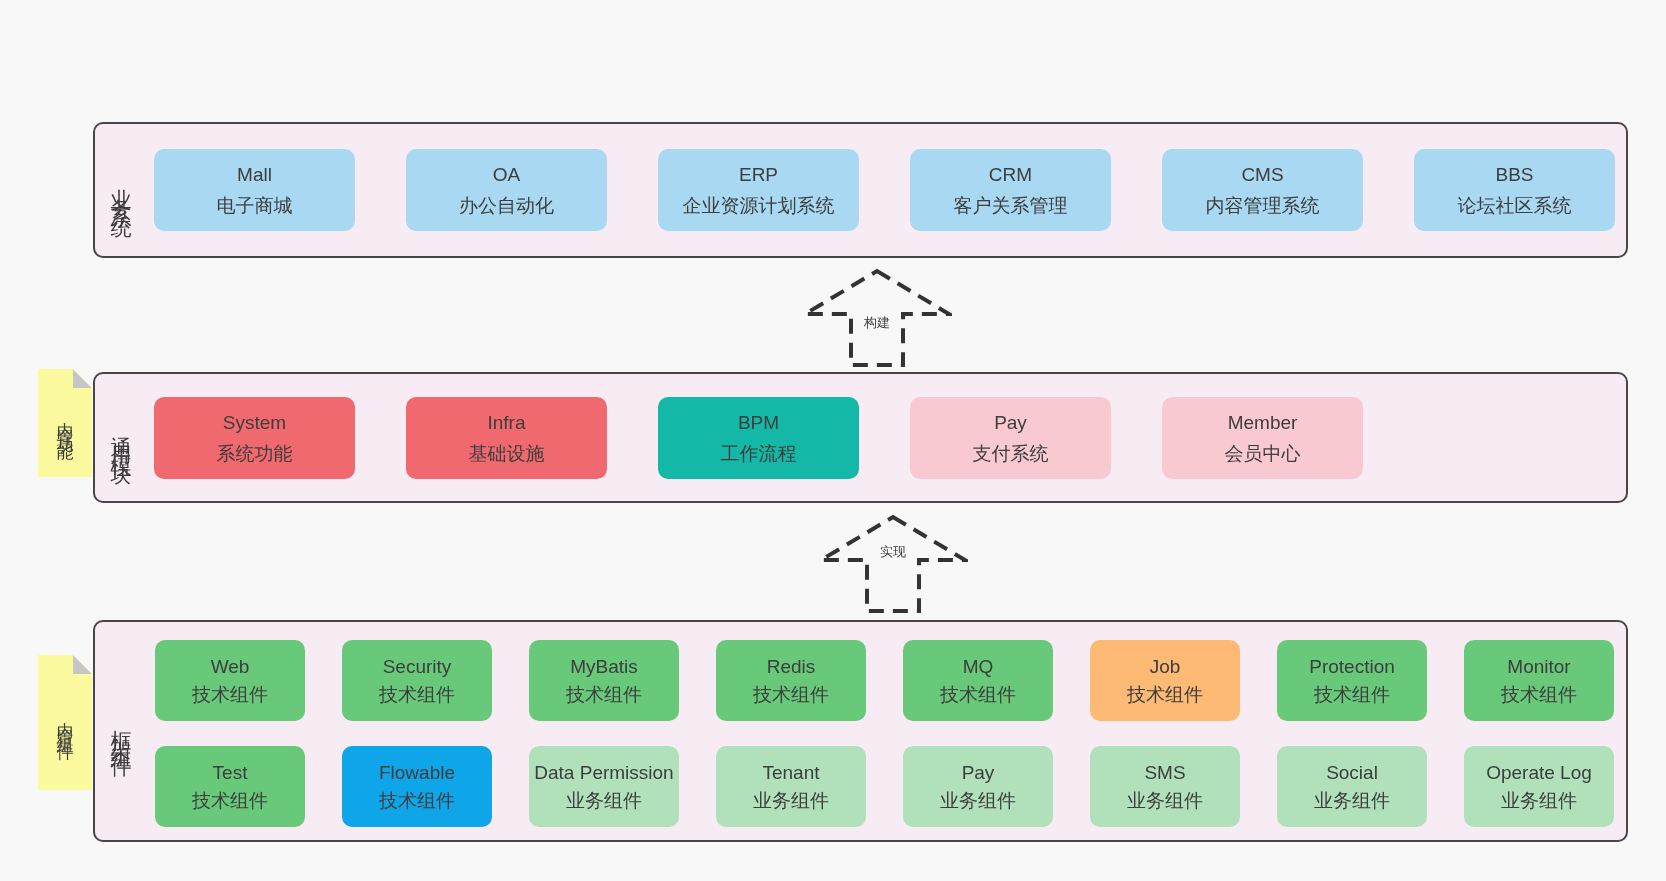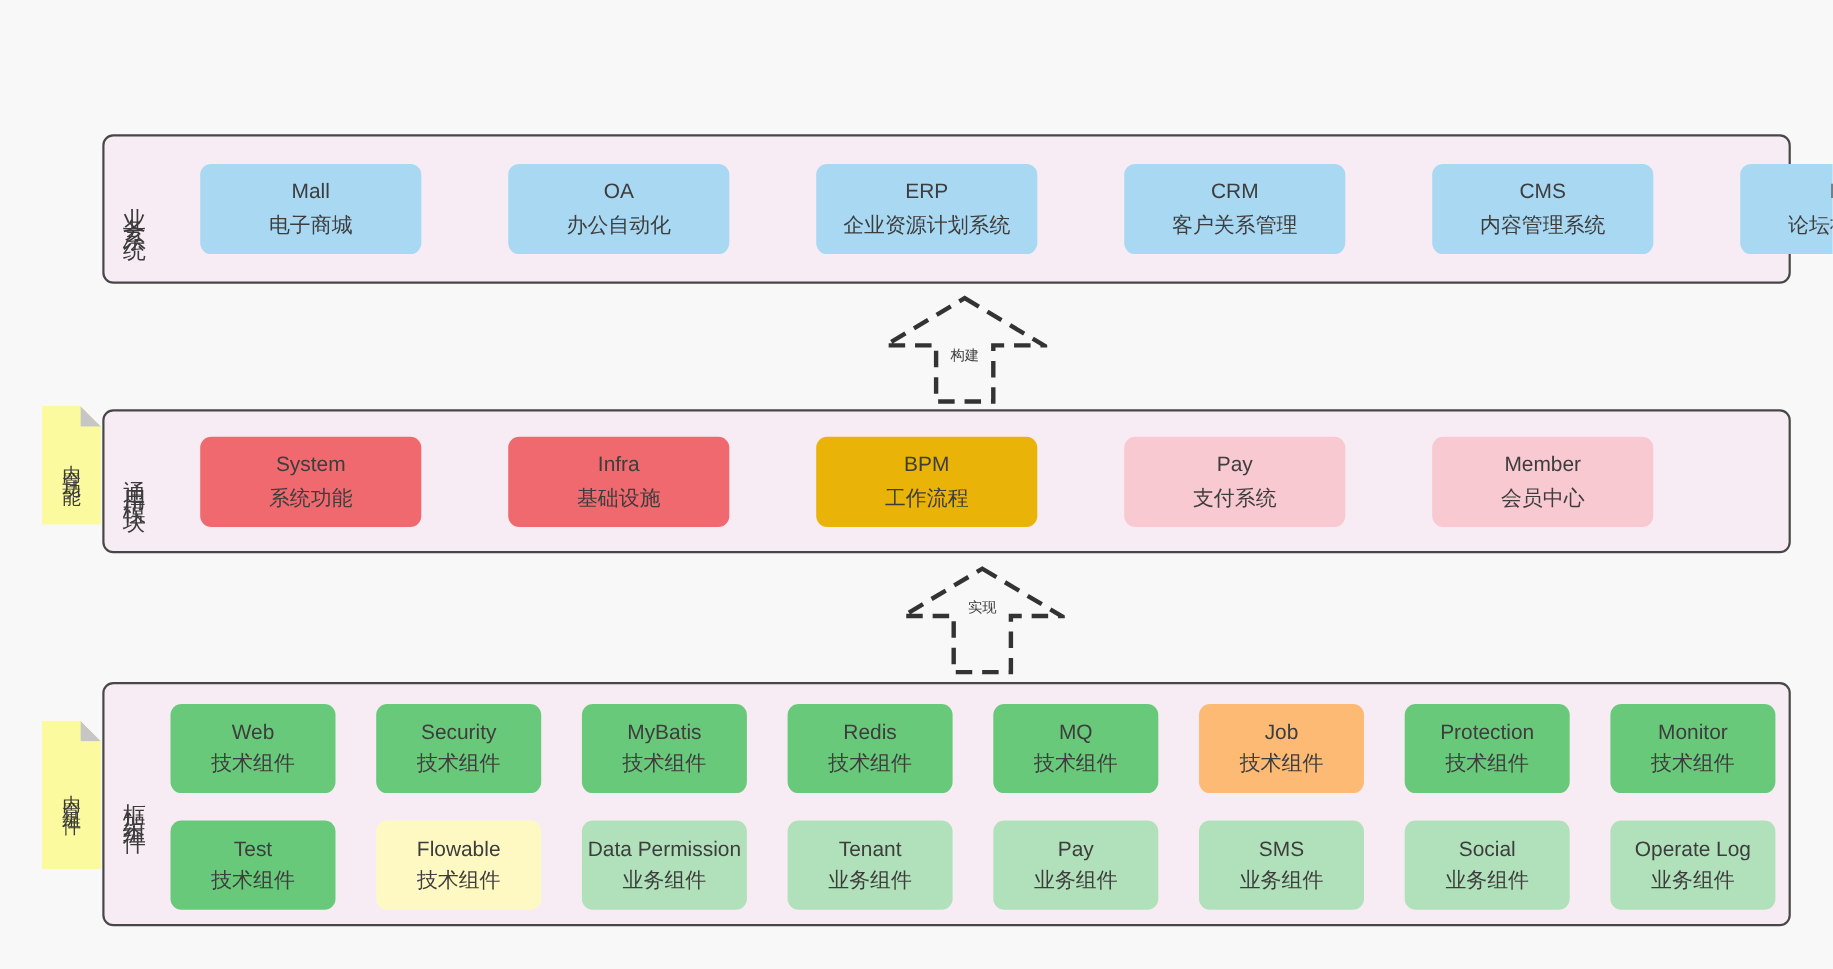--- a/index.html
+++ b/index.html
@@ -20,21 +20,21 @@
   .layer-label {
     position:absolute; left:12px; top:50%; transform:translateY(-50%);
     writing-mode:vertical-rl; text-orientation:upright;
     font-size:21px; letter-spacing:9px; color:#3b3b3b; white-space:nowrap;
   }
 
   .boxes {
     position:absolute; left:59px; top:0; height:100%;
     display:flex; align-items:center; gap:51px;
   }
-  .boxes .box { width:201px; height:82px; line-height:31px;margin-left:28px; }
+  .boxes .box { width:201px; height:82px; line-height:31px; }
 
   .boxes-grid {
     position:absolute; left:60px; top:18px;
     display:flex; flex-direction:column; gap:25px;
   }
   .box-row { display:flex; gap:37px; }
   .box-row .box { width:150px; height:81px; line-height:28px; }
 
   .box {
     border-radius:10px; display:flex; flex-direction:column;
@@ -121,21 +121,21 @@
   <div class="layer-label">通用模块</div>
   <div class="boxes" id="boxes-modules">
       <div class="box" style="background: rgb(240, 105, 110);">
         <span>System</span>
         <span>系统功能</span>
       </div>
       <div class="box" style="background: rgb(240, 105, 110);">
         <span>Infra</span>
         <span>基础设施</span>
       </div>
-      <div class="box" style="background: #eab308; text-align: right;">
+      <div class="box" style="background: #14b8a6; text-align: right;">
         <span>BPM</span>
         <span>工作流程</span>
       </div>
       <div class="box" style="background: rgb(249, 201, 210);">
         <span>Pay</span>
         <span>支付系统</span>
       </div>
       <div class="box" style="background: rgb(249, 201, 210);">
         <span>Member</span>
         <span>会员中心</span>
@@ -188,21 +188,21 @@
         <div class="box" style="background: rgb(105, 201, 122);">
           <span>Monitor</span>
           <span>技术组件</span>
         </div>
       </div>
       <div class="box-row">
         <div class="box" style="background: rgb(105, 201, 122);">
           <span>Test</span>
           <span>技术组件</span>
         </div>
-        <div class="box" style="background: #fef9c3;">
+        <div class="box" style="background: #0ea5e9;">
           <span>Flowable</span>
           <span>技术组件</span>
         </div>
         <div class="box" style="background: rgb(177, 225, 186);">
           <span>Data Permission</span>
           <span>业务组件</span>
         </div>
         <div class="box" style="background: rgb(177, 225, 186);">
           <span>Tenant</span>
           <span>业务组件</span>

